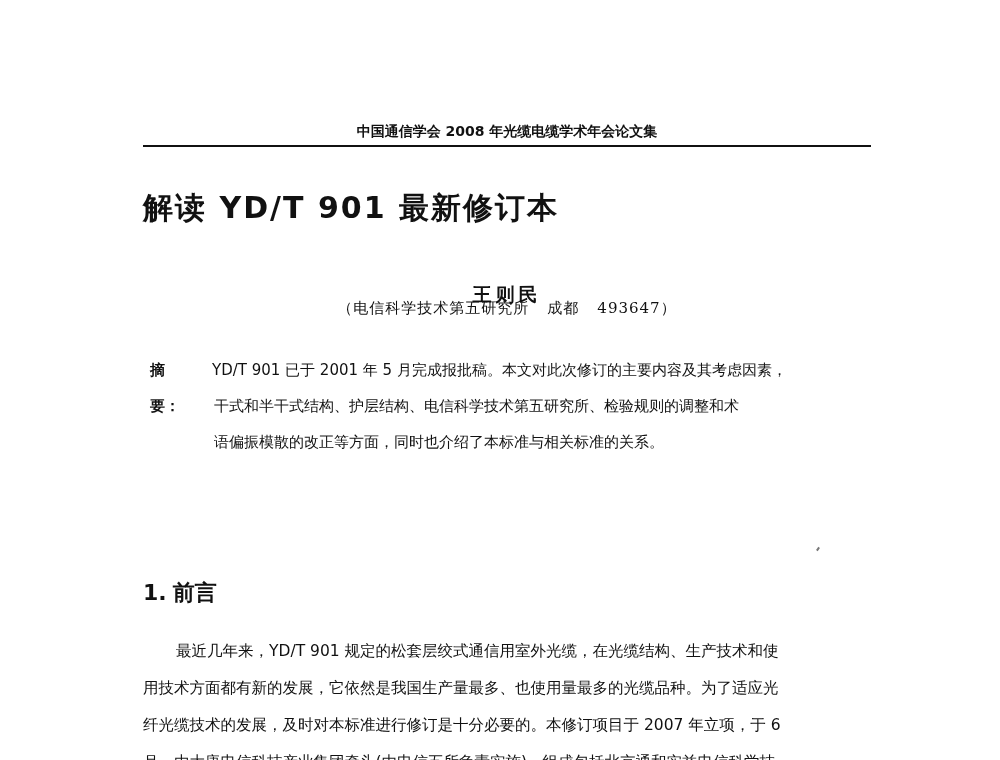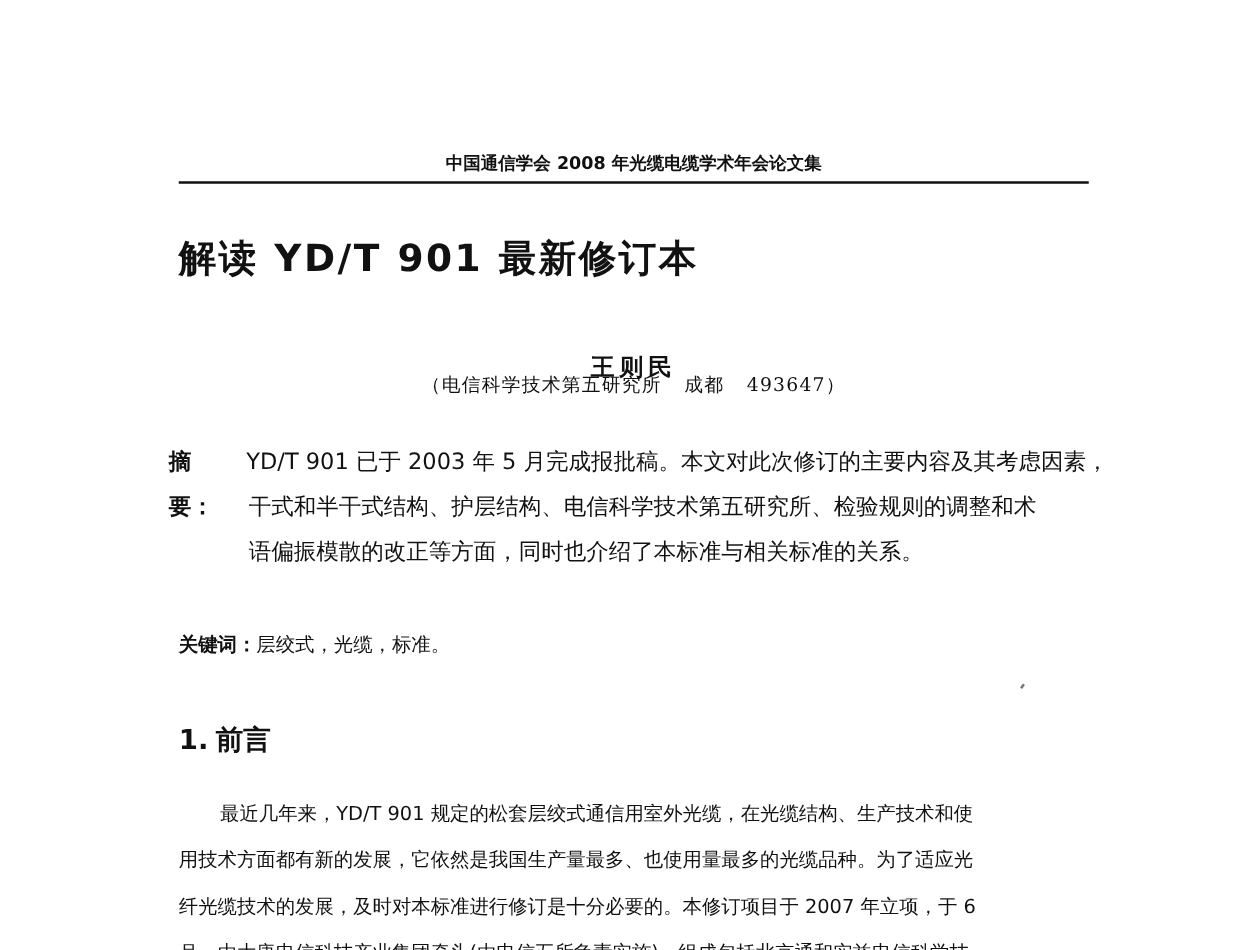--- a/index.html
+++ b/index.html
@@ -68,24 +68,24 @@
       top: 296px;
       text-align: center;
       font-size: 15px;
       line-height: 24px;
       font-family: "DejaVu Serif", "Liberation Serif", serif;
       letter-spacing: 1px;
     }
     .affiliation .gap { display: inline-block; width: 18px; }
     .abstract {
       position: absolute;
-      left: 135px;
+      left: 150px;
       top: 352px;
       width: 732px;
-      font-size: 18px;
+      font-size: 15px;
       line-height: 36px;
     }
     .abstract .label {
       position: absolute;
       left: 0;
       top: 0;
       font-weight: bold;
       width: 62px;
     }
     .abstract .label .sp { display:inline-block; width: 18px; }
@@ -148,29 +148,26 @@
 
   <div class="affiliation">
     <span>（</span><span>电信科学技术第五研究所</span><span class="gap"></span><span>成都</span><span class="gap"></span><span>493647</span><span>）</span>
   </div>
 
   <div class="abstract">
     <div class="label">
       <span>摘</span><span class="sp"></span><span>要：</span>
     </div>
     <div class="body">
-      <span class="line first">YD/T 901 已于 2003 年 5 月完成报批稿。本文对此次修订的主要内容及其考虑因素，</span>
+      <span class="line first">YD/T 901 已于 2001 年 5 月完成报批稿。本文对此次修订的主要内容及其考虑因素，</span>
       <span class="line indent">干式和半干式结构、护层结构、电信科学技术第五研究所、检验规则的调整和术</span>
       <span class="line indent">语偏振模散的改正等方面，同时也介绍了本标准与相关标准的关系。</span>
     </div>
   </div>
 
-  <div class="keywords">
-    <span class="label">关键词：</span><span>层绞式，光缆，标准。</span>
-  </div>
 
   <div class="stray-mark"></div>
 
   <div class="section-heading">
     <span class="num">1.</span><span>前言</span>
   </div>
 
   <div class="body-text">
     <span class="line first">最近几年来，YD/T 901 规定的松套层绞式通信用室外光缆，在光缆结构、生产技术和使</span>
     <span class="line">用技术方面都有新的发展，它依然是我国生产量最多、也使用量最多的光缆品种。为了适应光</span>

